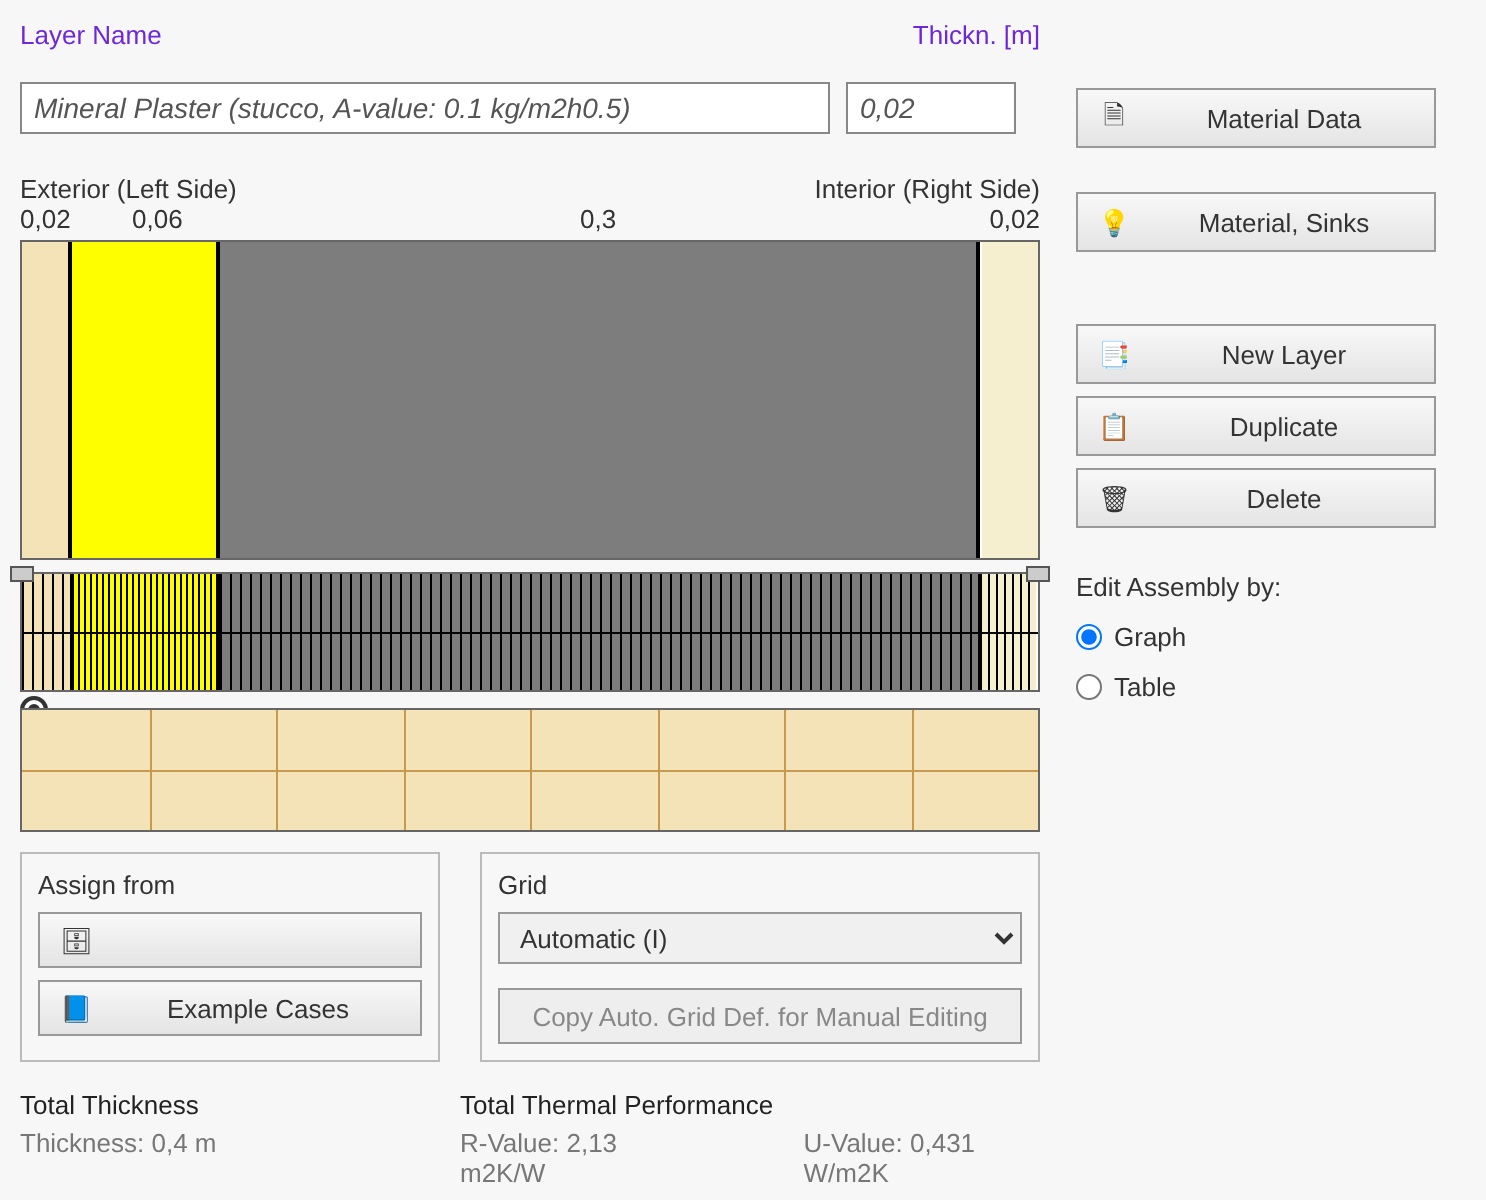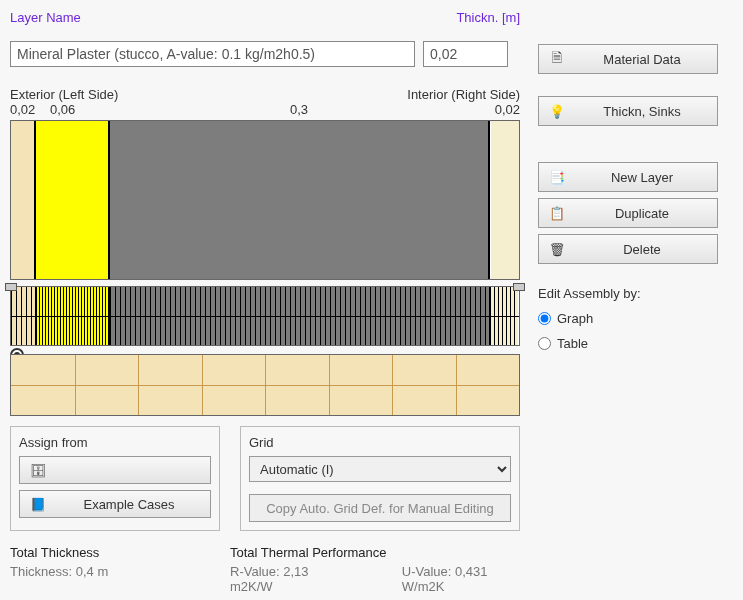--- a/index.html
+++ b/index.html
@@ -3,21 +3,21 @@
 <meta charset="utf-8">
 <style>
 * { box-sizing: border-box; font-family: 'Segoe UI', Tahoma, sans-serif; font-size: 13px; color: #333; }
 body { margin: 0; padding: 10px; background: #f7f7f7; width: 743px; }
 .row { display: flex; align-items: center; }
 .main-area { display: flex; gap: 18px; }
 .left-col { width: 510px; }
 .right-col { width: 180px; display: flex; flex-direction: column; gap: 6px; padding-top: 34px; }
 
 .label { color: #6d28d9; margin-bottom: 16px; }
-.input-text { background: #fff; border: 1px solid #888; padding: 4px 6px; height: 26px; font-size: 14px; color: #555; }
+.input-text { background: #fff; border: 1px solid #888; padding: 4px 6px; height: 26px; font-size: 14px; color: #555; font-style: italic; }
 .input-text.large { width: 405px; }
 .input-text.small { width: 85px; }
 
 .side-labels { display: flex; justify-content: space-between; font-size: 13px; color: #666; margin-top: 20px; }
 .tick-labels { display: flex; position: relative; height: 18px; font-size: 12px; color: #333; }
 .tick-labels span { position: absolute; }
 
 .layer-canvas { position: relative; height: 160px; border: 1px solid #666; background: #fff; }
 .layer { position: absolute; top: 0; bottom: 0; }
 .l1 { left: 0; width: 25px; background: #f5e3b8; border-right: 2px solid #000; }
@@ -77,21 +77,21 @@
       <input class="input-text large" value="Mineral Plaster (stucco, A-value: 0.1 kg/m2h0.5)" style="">
       <input class="input-text small" value="0,02" style="">
     </div>
 
     <div class="side-labels">
       <span>Exterior (Left Side)</span>
       <span>Interior (Right Side)</span>
     </div>
     <div class="tick-labels">
       <span style="left:0">0,02</span>
-      <span style="left:40px">0,06</span>
+      <span style="left:56px">0,06</span>
       <span style="left:280px">0,3</span>
       <span style="right:0">0,02</span>
     </div>
 
     <div class="layer-canvas">
       <div class="layer l1"></div>
       <div class="layer l2"></div>
       <div class="layer l3"></div>
       <div class="layer l4"></div>
     </div>
@@ -163,21 +163,21 @@
   </div>
 
   <div class="right-col">
     <button class="btn right-btn">
       <span class="icon">🗎</span>
       <span class="txt">Material Data</span>
     </button>
     <div class="small-spacer"></div>
     <button class="btn right-btn">
       <span class="icon">💡</span>
-      <span class="txt">Thickn, Sinks</span>
+      <span class="txt">Material, Sinks</span>
     </button>
     <div class="spacer"></div>
     <button class="btn right-btn">
       <span class="icon">📑</span>
       <span class="txt">New Layer</span>
     </button>
     <button class="btn right-btn">
       <span class="icon">📋</span>
       <span class="txt">Duplicate</span>
     </button>

